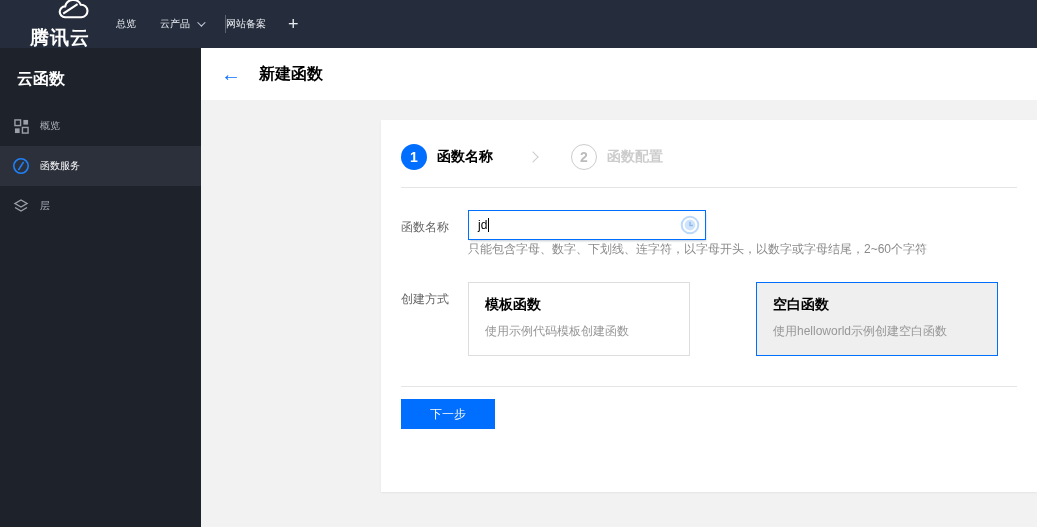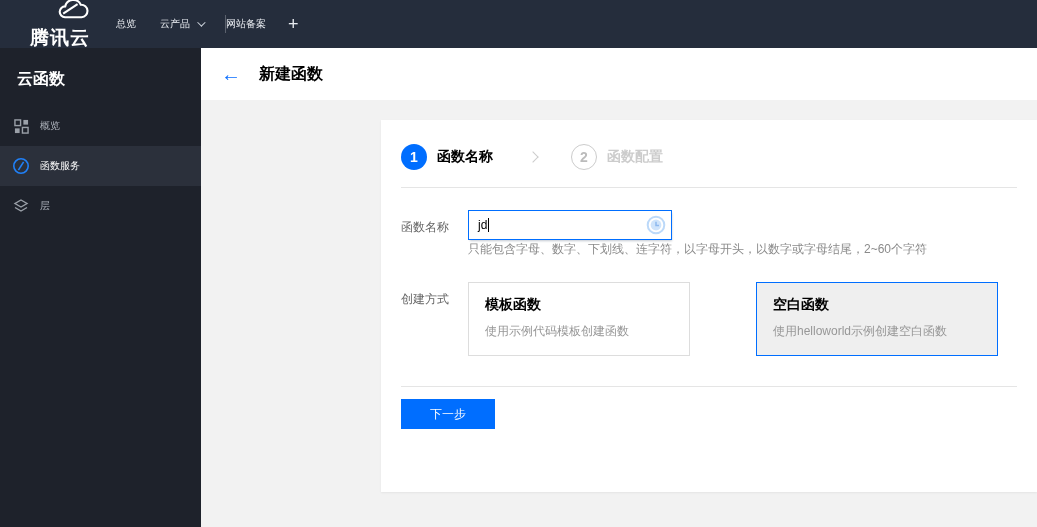--- a/index.html
+++ b/index.html
@@ -43,21 +43,21 @@
   .step-label.off { color:#ccc; }
   .step-chevron { width:8px; height:8px; border-top:1.5px solid #ccc; border-right:1.5px solid #ccc; transform:rotate(45deg); margin-left:36px; }
   .step2 { margin-left:34px; }
 
   .hr { border-top:1px solid #e5e5e5; margin:17px 20px 0 20px; }
 
   
   .form { padding-left:20px; }
   .frow { display:flex; margin-top:22px; }
   .frow .flabel { width:67px; font-size:12px; color:#666; padding-top:9px; flex-shrink:0; }
-  .input-box { position:relative; width:204px; height:30px; border:1px solid #006eff; background:#fff; display:flex; align-items:center; padding:0 28px 0 9px; font-size:12px; color:#000; box-shadow:1px 2px 2px -1px rgba(40,60,90,0.28); cursor:text; }
+  .input-box { position:relative; width:238px; height:30px; border:1px solid #006eff; background:#fff; display:flex; align-items:center; padding:0 28px 0 9px; font-size:12px; color:#000; box-shadow:1px 2px 2px -1px rgba(40,60,90,0.28); cursor:text; }
   .text-caret { display:inline-block; width:1px; height:14px; background:#000; margin-left:1px; }
   .input-clock { position:absolute; right:5px; top:4px; }
   .hint { font-size:12px; color:#8a8a8a; margin-top:1px; }
   .select-box { position:relative; width:202px; height:30px; border:1px solid #d9d9d9; background:#fff; display:flex; align-items:center; padding:0 24px 0 10px; font-size:12px; color:#000; cursor:pointer; }
   .select-caret { position:absolute; right:10px; top:13px; width:0; height:0; border-left:4px solid transparent; border-right:4px solid transparent; border-top:5px solid #979797; }
   .row2 { margin-top:20px; }
   .row3 { margin-top:24px; }
 
   .method-cards { display:flex;gap:48px; }
   .mcard { width:222px; height:74px; border:1px solid #ddd; background:#fff; padding:13px 16px; cursor:pointer; }

